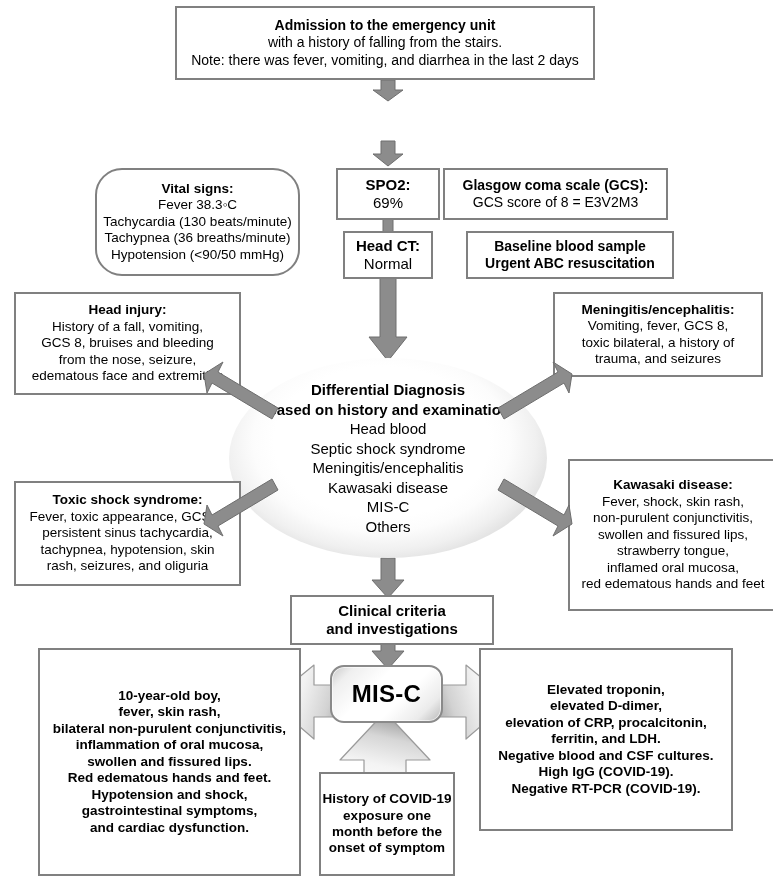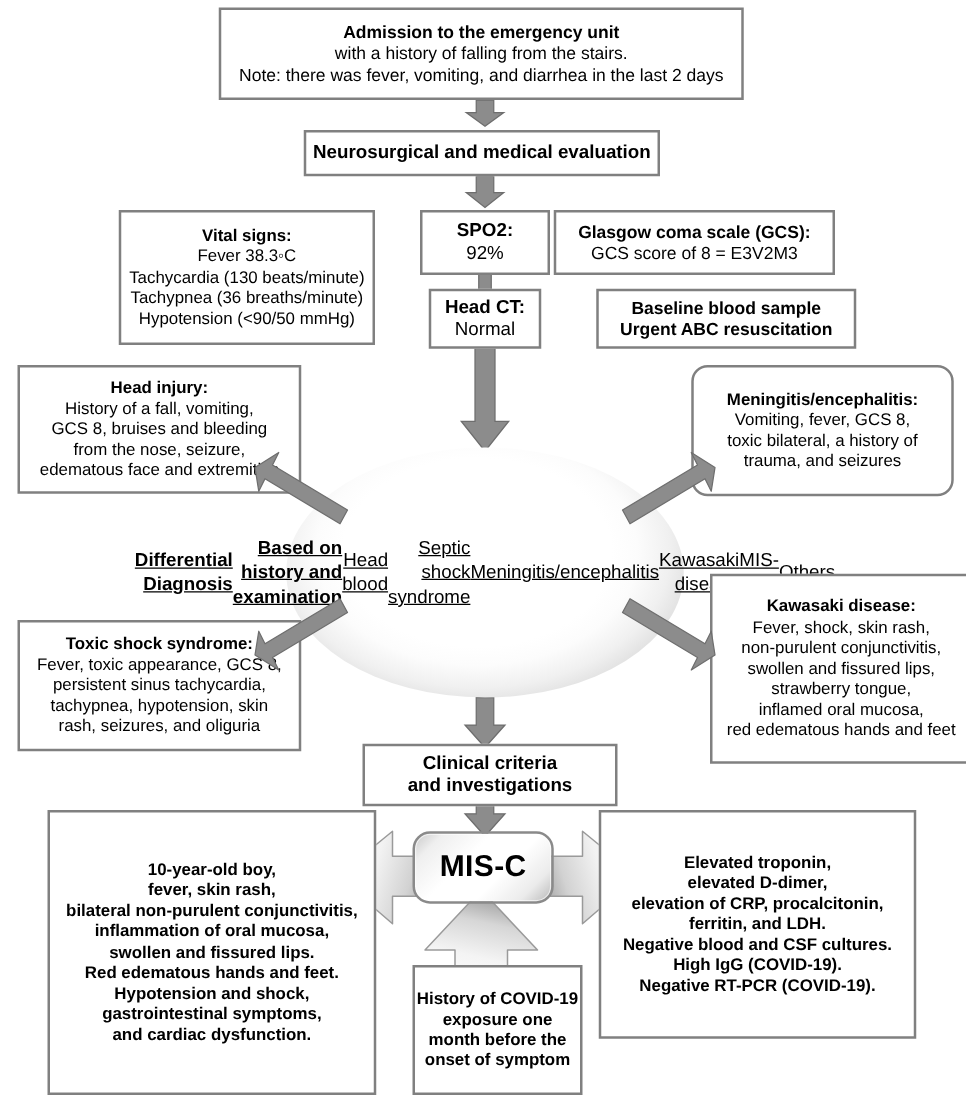--- a/index.html
+++ b/index.html
@@ -59,26 +59,25 @@
     border-radius: 50%;
     background: radial-gradient(ellipse at 48% 42%,
         #ffffff 0%, #ffffff 46%, #fcfcfc 55%,
         #f0f0f0 66%, #dedede 76%, #c4c4c4 86%,
         #a8a8a8 94%, #9a9a9a 100%);
   }
   #ellipse-text {
     position: absolute;
     inset: 0;
     display: flex;
-    flex-direction: row;
+    flex-direction: column;
     align-items: center;
     justify-content: center;
     text-align: right;
     line-height: 1.3;
-    text-decoration: underline;
   }
 
   
   #misc-box {
     position: absolute;
     box-sizing: border-box;
     border: 2px solid #8a8a8a;
     border-radius: 14px;
     background: linear-gradient(135deg, #c9c9c9 0%, #efefef 14%, #ffffff 38%,
        #ffffff 62%, #ebebeb 84%, #b9b9b9 100%);
@@ -174,68 +173,65 @@
     </defs>
     <polygon points="55,0 100,48 76,48 76,80 34,80 34,48 10,48" fill="url(#gradB)" stroke="#9a9a9a" stroke-width="1.2" stroke-linejoin="round"></polygon>
   </svg>
 
   <div class="box t14" style="left:175px; top:6px; width:420px; height:74px;">
     <span class="ln b">Admission to the emergency unit</span>
     <span class="ln r">with a history of falling from the stairs.</span>
     <span class="ln r">Note: there was fever, vomiting, and diarrhea in the last 2 days</span>
   </div>
 
-  <div class="box t15" style="left:243px; top:104px; width:285px; height:37px;">
-    <span class="ln b">Neurosurgical and medical evaluation</span>
-  </div>
-
-  <div class="box t135" style="left:95px; top:168px; width:205px; height:108px;">
+
+  <div class="box t135" style="left:95px; top:168px; width:205px; height:108px;border-radius:27px;">
     <span class="ln b">Vital signs:</span>
     <span class="ln r">Fever 38.3◦C</span>
     <span class="ln r">Tachycardia (130 beats/minute)</span>
     <span class="ln r">Tachypnea (36 breaths/minute)</span>
     <span class="ln r">Hypotension (&lt;90/50 mmHg)</span>
   </div>
 
   <div class="box t15" style="left:336px; top:168px; width:104px; height:52px;">
     <span class="ln b">SPO2:</span>
-    <span class="ln r">92%</span>
+    <span class="ln r">69%</span>
   </div>
 
   <div class="box t14" style="left:443px; top:168px; width:225px; height:52px;">
     <span class="ln b">Glasgow coma scale (GCS):</span>
     <span class="ln r">GCS score of 8 = E3V2M3</span>
   </div>
 
   <div class="box t15" style="left:343px; top:231px; width:90px; height:48px;">
     <span class="ln b">Head CT:</span>
     <span class="ln r">Normal</span>
   </div>
 
-  <div class="box t14" style="left:466px; top:231px; width:208px; height:48px;margin-left:11px;">
+  <div class="box t14" style="left:466px; top:231px; width:208px; height:48px;">
     <span class="ln b">Baseline blood sample</span>
     <span class="ln b">Urgent ABC resuscitation</span>
   </div>
 
   <div class="box t135" style="left:14px; top:292px; width:227px; height:103px;">
     <span class="ln b">Head injury:</span>
     <span class="ln r">History of a fall, vomiting,</span>
     <span class="ln r">GCS 8, bruises and bleeding</span>
     <span class="ln r">from the nose, seizure,</span>
     <span class="ln r">edematous face and extremities</span>
   </div>
 
-  <div class="box t135" style="left:553px; top:292px; width:210px; height:105px;border-radius:13px;">
+  <div class="box t135" style="left:553px; top:292px; width:210px; height:85px;">
     <span class="ln b">Meningitis/encephalitis:</span>
     <span class="ln r">Vomiting, fever, GCS 8,</span>
     <span class="ln r">toxic bilateral, a history of</span>
     <span class="ln r">trauma, and seizures</span>
   </div>
 
-  <div class="box t135" style="left:14px; top:481px; width:227px; height:105px;margin-top:15px;">
+  <div class="box t135" style="left:14px; top:481px; width:227px; height:105px;">
     <span class="ln b">Toxic shock syndrome:</span>
     <span class="ln r">Fever, toxic appearance, GCS 8,</span>
     <span class="ln r">persistent sinus tachycardia,</span>
     <span class="ln r">tachypnea, hypotension, skin</span>
     <span class="ln r">rash, seizures, and oliguria</span>
   </div>
 
   <div class="box t135" style="left:553px; top:459px; width:210px; height:152px;margin-left:15px;">
     <span class="ln b">Kawasaki disease:</span>
     <span class="ln r">Fever, shock, skin rash,</span>
@@ -270,21 +266,21 @@
     <span class="ln b">fever, skin rash,</span>
     <span class="ln b">bilateral non-purulent conjunctivitis,</span>
     <span class="ln b">inflammation of oral mucosa,</span>
     <span class="ln b">swollen and fissured lips.</span>
     <span class="ln b">Red edematous hands and feet.</span>
     <span class="ln b">Hypotension and shock,</span>
     <span class="ln b">gastrointestinal symptoms,</span>
     <span class="ln b">and cardiac dysfunction.</span>
   </div>
 
-  <div class="box t135" style="left:330px; top:772px; width:136px; height:104px; z-index:6;">
+  <div class="box t135" style="left:319px; top:772px; width:136px; height:104px; z-index:6;">
     <span class="ln b">History of COVID-19</span>
     <span class="ln b">exposure one</span>
     <span class="ln b">month before the</span>
     <span class="ln b">onset of symptom</span>
   </div>
 
   <div class="box t135" style="left:479px; top:648px; width:254px; height:183px; z-index:6;">
     <span class="ln b">Elevated troponin,</span>
     <span class="ln b">elevated D-dimer,</span>
     <span class="ln b">elevation of CRP, procalcitonin,</span>

